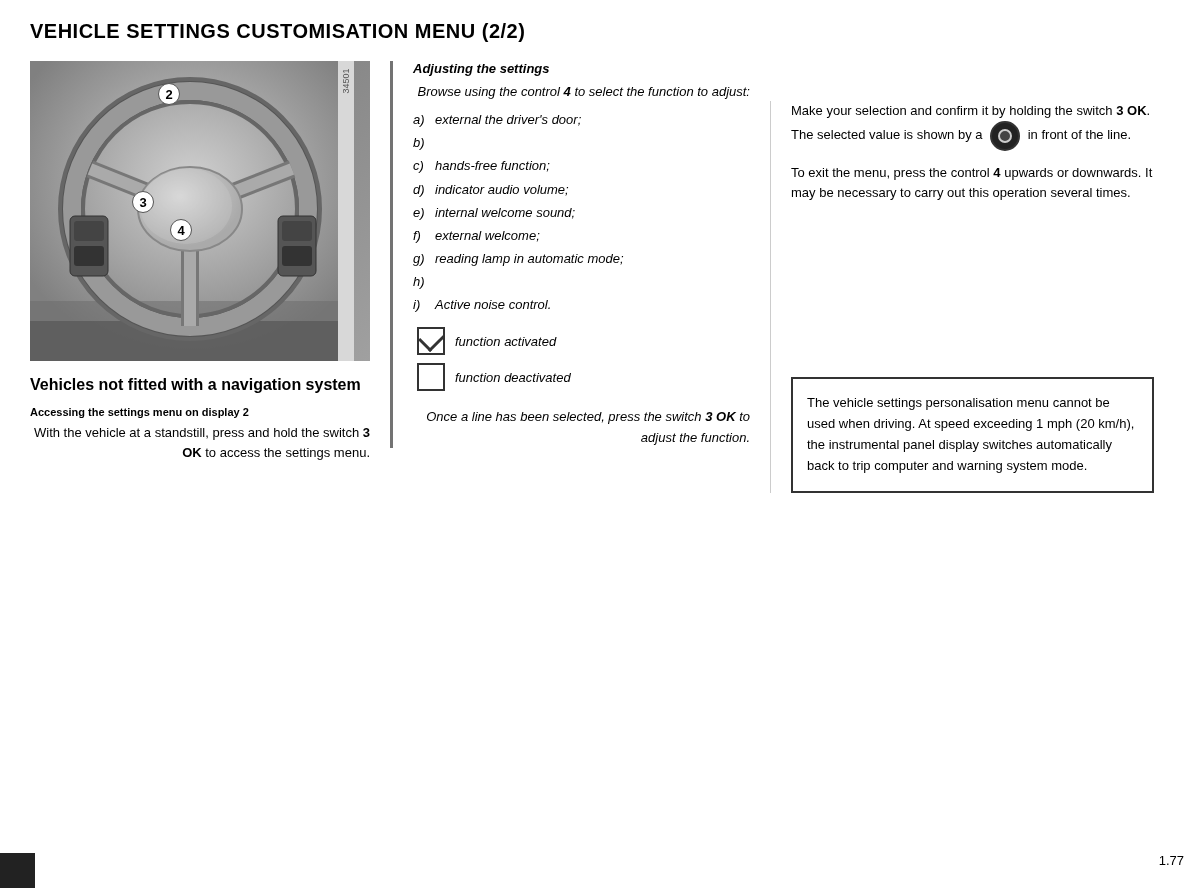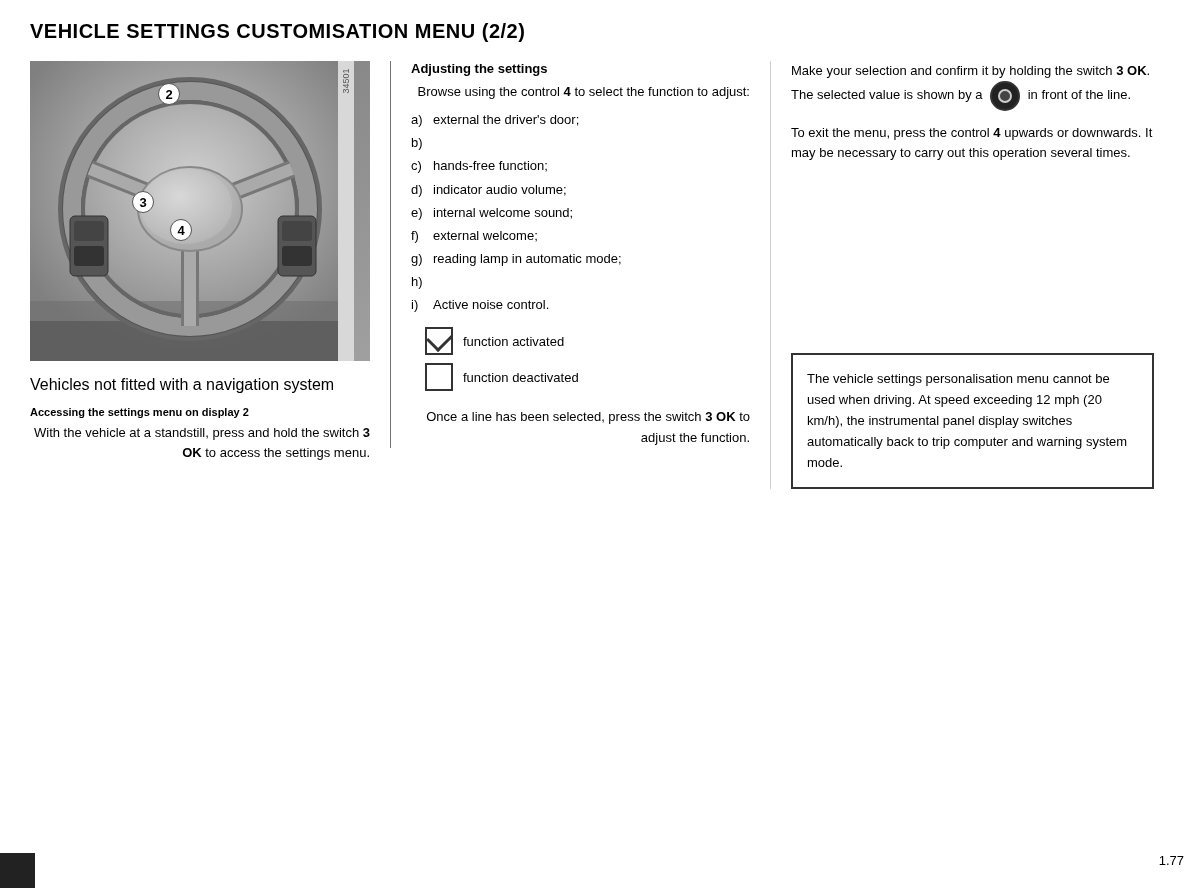--- a/index.html
+++ b/index.html
@@ -35,21 +35,21 @@
 
     
     .col-left {
       width: 360px;
       flex-shrink: 0;
       padding-right: 20px;
     }
 
     .section-heading {
       font-size: 16px;
-      font-weight: normal;
+      font-weight: bold;
       margin-top: 14px;
       margin-bottom: 6px;
       line-height: 1.3;
     }
 
     .sub-heading {
       font-weight: bold;
       font-size: 11px;
       margin-top: 10px;
       margin-bottom: 5px;
@@ -59,21 +59,22 @@
       font-size: 13px;
       line-height: 1.55;
       text-align: right;
     }
 
     
     .col-middle {
       width: 380px;
       flex-shrink: 0;
       padding: 0 20px;
-      border-left: 1px solid #737373;
+      border-left: 3px solid #737373;
+      font-style: italic;
     }
 
     .adjusting-heading {
       font-weight: bold;
       font-size: 13px;
       margin-bottom: 6px;
     }
 
     .list-items {
       list-style: none;
@@ -92,21 +93,21 @@
 
     .list-letter {
       min-width: 18px;
       font-weight: normal;
     }
 
     .icon-row {
       display: flex;
       align-items: center;
       gap: 10px;
-      margin: 8px 14px;
+      margin: 8px 4px;
     }
 
     .checkbox-icon {
       width: 28px;
       height: 28px;
       border: 2px solid #333;
       display: flex;
       align-items: center;
       justify-content: center;
       flex-shrink: 0;
@@ -127,21 +128,22 @@
       font-size: 13px;
     }
 
     
     .col-right {
       flex: 1;
       padding-left: 20px;
       border-left: 1px solid #ccc;
       display: flex;
       flex-direction: column;
-      gap: 30px;
+      gap: 14px;
+      margin-top: 40px;
     }
 
     .right-top-text {
       font-size: 13px;
       line-height: 1.55;
     }
 
     .right-bottom-box {
       border: 2px solid #333;
       padding: 14px;
@@ -340,21 +342,21 @@
           </span>
           in front of the line.
         </p>
 
         <p style="margin-top: 12px;">
           To exit the menu, press the control <strong>4</strong> upwards or downwards. It may be necessary to carry out this operation several times.
         </p>
       </div>
 
       <div class="right-bottom-box" style="margin-top: 160px;">
-        <p>The vehicle settings personalisation menu cannot be used when driving. At speed exceeding 12 mph (20 km/h), the instrumental panel display switches automatically back to trip computer and warning system mode.</p>
+        <p>The vehicle settings personalisation menu cannot be used when driving. At speed exceeding 1 mph (20 km/h), the instrumental panel display switches automatically back to trip computer and warning system mode.</p>
       </div>
 
     </div>
 
   </div>
 
   <div class="page-number">1.77</div>
 
   <div class="black-bar"></div>
 

